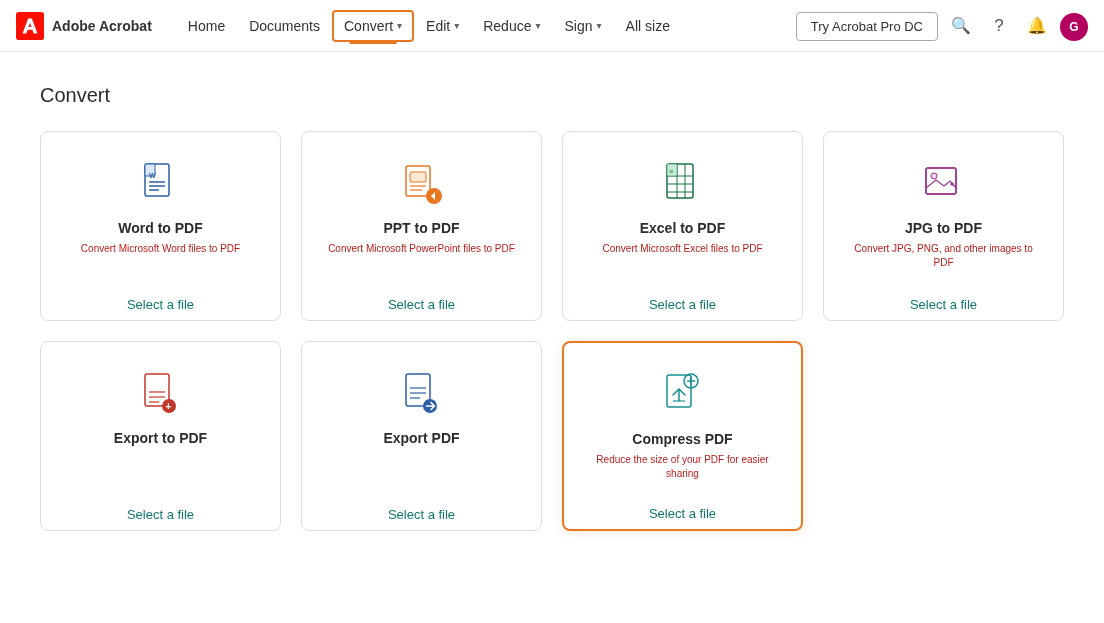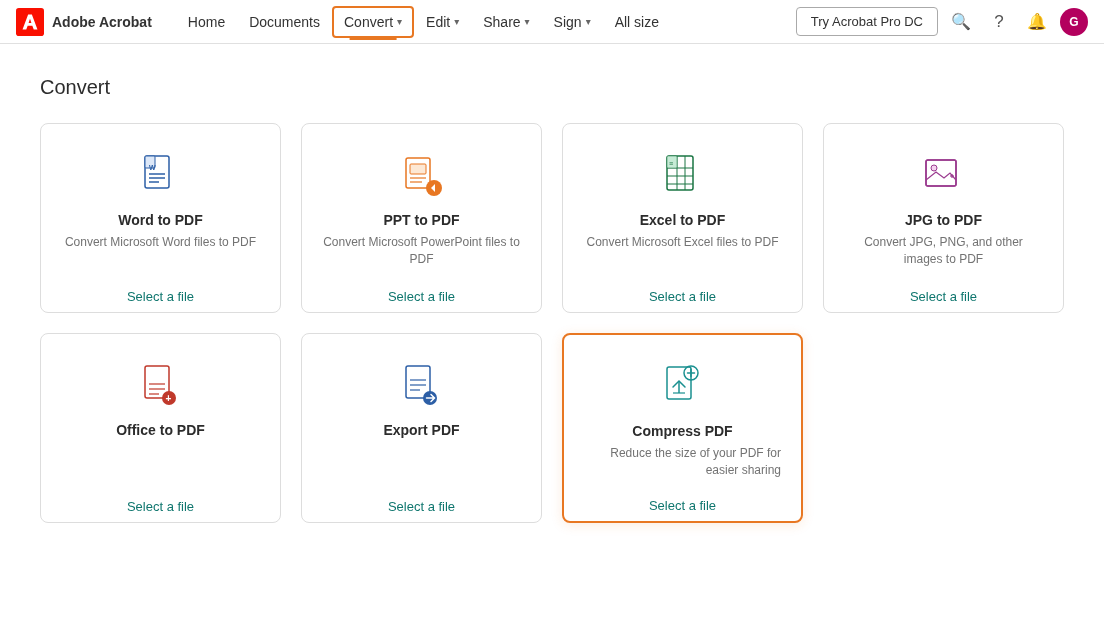--- a/index.html
+++ b/index.html
@@ -2,21 +2,21 @@
 <html><head>
   <meta charset="utf-8">
   <style>
     * { box-sizing: border-box; margin: 0; padding: 0; }
     body { font-family: -apple-system, BlinkMacSystemFont, 'Segoe UI', Arial, sans-serif; background: #fff; color: #333; font-size: 14px; }
 
     
     .header {
       display: flex;
       align-items: center;
-      height: 44px;
+      height: 52px;
       border-bottom: 1px solid #e0e0e0;
       padding: 0 16px;
       background: #fff;
     }
     .logo-area {
       display: flex;
       align-items: center;
       gap: 8px;
       margin-right: 24px;
     }
@@ -59,21 +59,21 @@
       width: 60%;
       height: 2px;
       background: #e87722;
     }
     .nav-chevron {
       font-size: 10px;
       color: #666;
     }
     .header-right {
       display: flex;
-      align-items: center;
+      align-items: flex-end;
       gap: 8px;
     }
     .try-btn {
       padding: 6px 14px;
       border: 1px solid #aaa;
       border-radius: 4px;
       background: #fff;
       font-size: 13px;
       cursor: pointer;
       color: #333;
@@ -134,39 +134,38 @@
       flex-direction: column;
       align-items: center;
       text-align: center;
       cursor: pointer;
       background: #fff;
       min-height: 190px;
     }
     .card.highlighted {
       border: 2px solid #e87722;
       box-shadow: 0 2px 12px rgba(232,119,34,0.15);
-      text-align: right;
     }
     .card-icon {
       width: 48px;
       height: 48px;
       margin-bottom: 12px;
       display: flex;
       align-items: center;
       justify-content: center;
     }
     .card-title {
       font-size: 14px;
       font-weight: 700;
       color: #2c2c2c;
       margin-bottom: 6px;
     }
     .card-desc {
-      font-size: 12px;
-      color: #737373;
+      font-size: 10px;
+      color: #b91c1c;
       line-height: 1.4;
       margin-bottom: 16px;
       flex: 1;
     }
     .card-link {
       font-size: 13px;
       color: #0f766e;
       cursor: pointer;
       margin-top: auto;
     }
@@ -197,21 +196,21 @@
     </div>
     <div class="nav-item active-convert">
       <span>Convert</span>
       <span class="nav-chevron">▾</span>
     </div>
     <div class="nav-item">
       <span>Edit</span>
       <span class="nav-chevron">▾</span>
     </div>
     <div class="nav-item">
-      <span>Share</span>
+      <span>Reduce</span>
       <span class="nav-chevron">▾</span>
     </div>
     <div class="nav-item">
       <span>Sign</span>
       <span class="nav-chevron">▾</span>
     </div>
     <div class="nav-item">
       <span>All size</span>
     </div>
   </nav>
@@ -311,21 +310,21 @@
       <div class="card-icon">
         <svg width="44" height="44" viewBox="0 0 44 44">
           <rect x="6" y="2" width="24" height="32" rx="2" fill="#fff" stroke="#c0392b" stroke-width="1.5"></rect>
           <line x1="10" y1="20" x2="26" y2="20" stroke="#c0392b" stroke-width="1.2"></line>
           <line x1="10" y1="25" x2="26" y2="25" stroke="#c0392b" stroke-width="1.2"></line>
           <line x1="10" y1="30" x2="20" y2="30" stroke="#c0392b" stroke-width="1.2"></line>
           <circle cx="30" cy="34" r="7" fill="#c0392b"></circle>
           <text x="26.5" y="37.5" font-size="10" fill="white" font-weight="bold">+</text>
         </svg>
       </div>
-      <div class="card-title">Office to PDF</div>
+      <div class="card-title">Export to PDF</div>
       <div class="card-link">Select a file</div>
     </div>
 
     <div class="card">
       <div class="card-icon">
         <svg width="44" height="44" viewBox="0 0 44 44">
           <rect x="6" y="2" width="24" height="32" rx="2" fill="#fff" stroke="#2d5fa6" stroke-width="1.5"></rect>
           <line x1="10" y1="16" x2="26" y2="16" stroke="#2d5fa6" stroke-width="1.2"></line>
           <line x1="10" y1="21" x2="26" y2="21" stroke="#2d5fa6" stroke-width="1.2"></line>
           <line x1="10" y1="26" x2="20" y2="26" stroke="#2d5fa6" stroke-width="1.2"></line>

